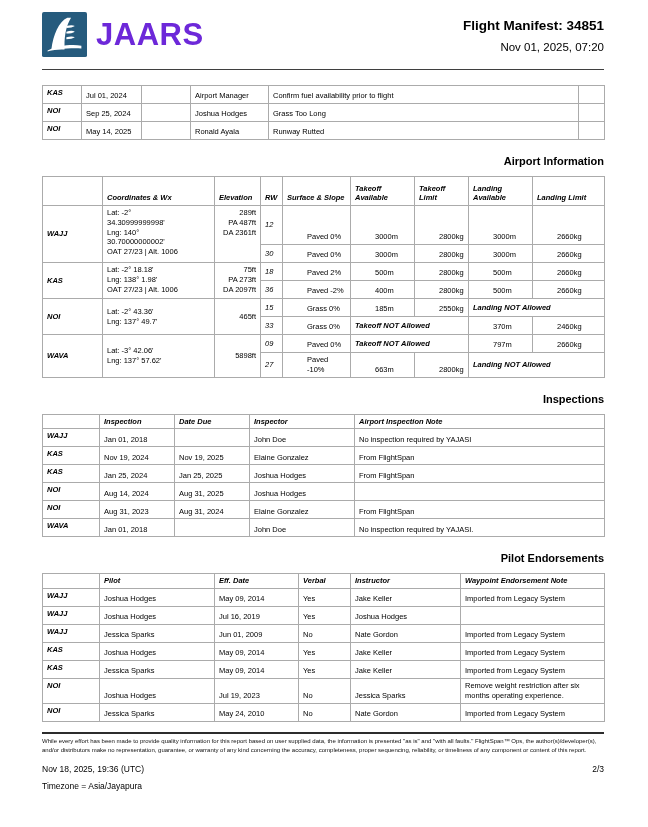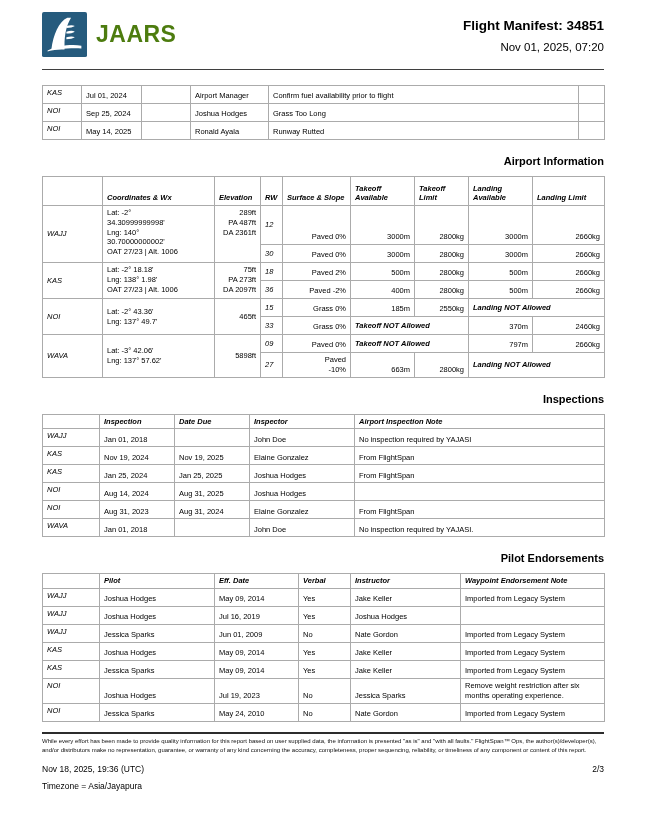--- a/index.html
+++ b/index.html
@@ -6,32 +6,32 @@
   body{
     width:648px;height:827px;box-sizing:border-box;
     background:#ffffff;color:#000;
     font-family:"Liberation Sans",sans-serif;
     padding:12px 44px 0 42px;
   }
   
   .hdr{display:flex;justify-content:space-between;align-items:flex-start;}
   .brand{display:flex;align-items:center;gap:9px;}
   .brand .mark{width:45px;height:45px;display:block;}
-  .brand .word{font-size:23px;font-weight:bold;color:#4d7c0f;letter-spacing:.5px;line-height:1;}
+  .brand .word{font-size:31px;font-weight:bold;color:#6d28d9;letter-spacing:.5px;line-height:1;}
   .titleblk{text-align:right;padding-top:6px;margin-left:8px;}
   .titleblk .t{font-size:13.5px;font-weight:bold;}
   .titleblk .d{font-size:11.5px;margin-top:8px;}
   .toprule{border:none;border-top:1.6px solid #3f3f3f;margin:12px 0 0 0;}
   
   table{border-collapse:collapse;width:100%;table-layout:fixed;}
   td,th{border:1px solid #ababab;font-size:7.5px;line-height:1.3;padding:2px 4px;overflow:hidden;}
   th{font-weight:bold;font-style:italic;text-align:left;vertical-align:bottom;}
   td{vertical-align:bottom;}
-  td.code{font-weight:normal;font-style:italic;vertical-align:top;}
-  td.r{text-align:right;padding-left:24px;}
+  td.code{font-weight:bold;font-style:italic;vertical-align:top;}
+  td.r{padding-left:24px;}
   .sec{font-size:11px;font-weight:bold;text-align:right;margin:15px 0 9px 0;}
   .t-notices{margin-top:15px;}
   .t-notices td{height:13px;}
   .t-air th{height:24px;}
   .t-air td{height:13px;}
   .t-air td.code{vertical-align:middle;}
   .t-air td.coords{vertical-align:top;white-space:pre-line;}
   .t-air td.elev{vertical-align:top;text-align:right;white-space:pre-line;}
   .t-air td.rw{font-weight:normal;font-style:italic;vertical-align:middle;}
   .t-air td.h34{height:34px;}

